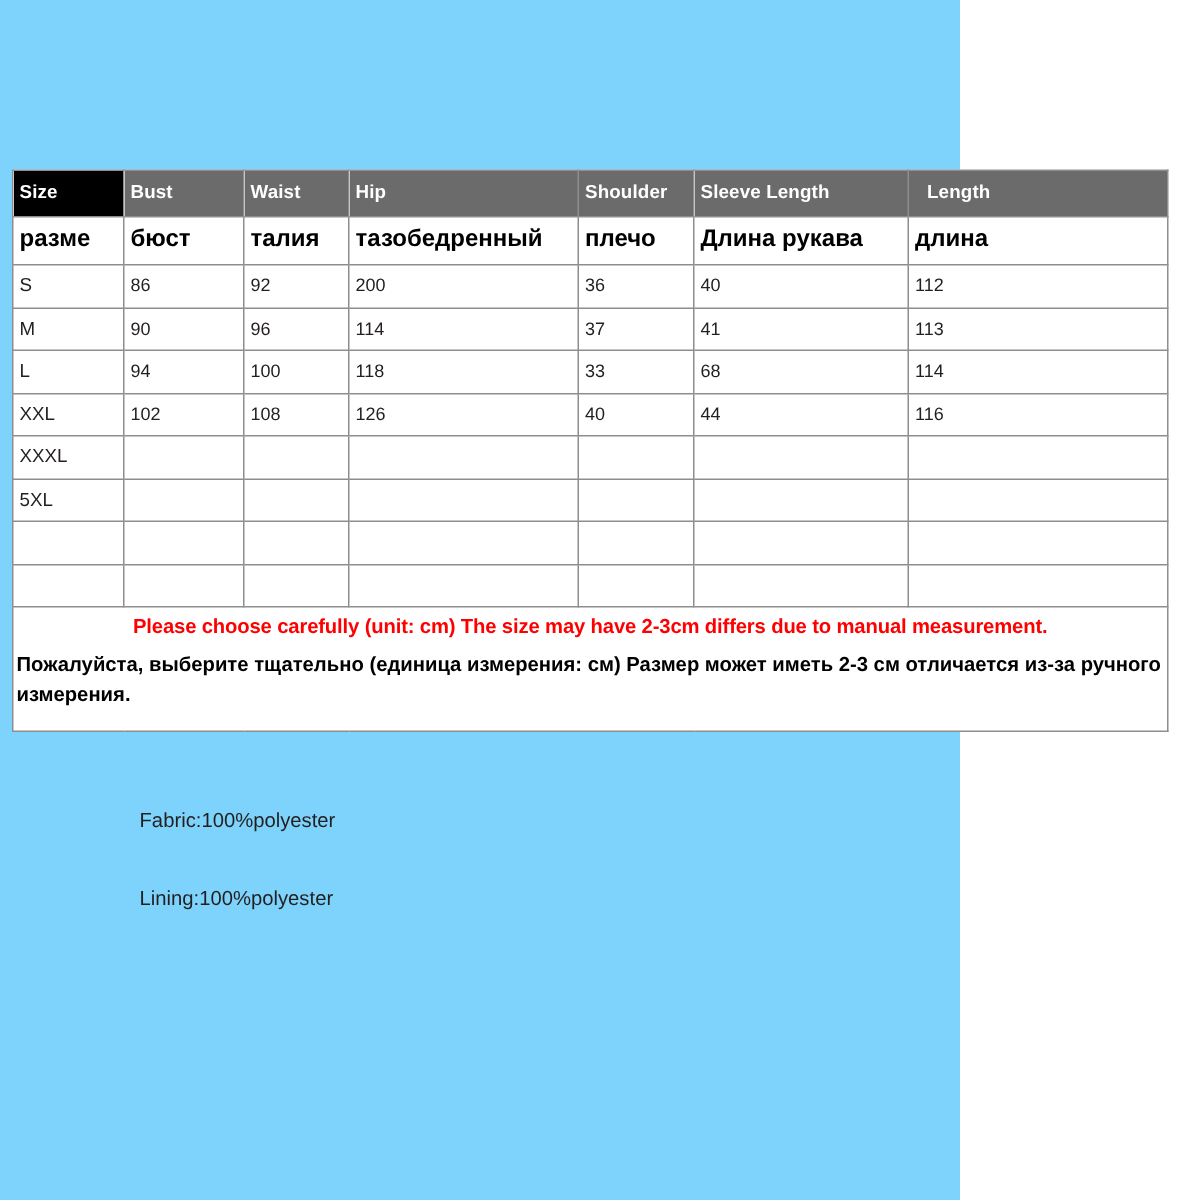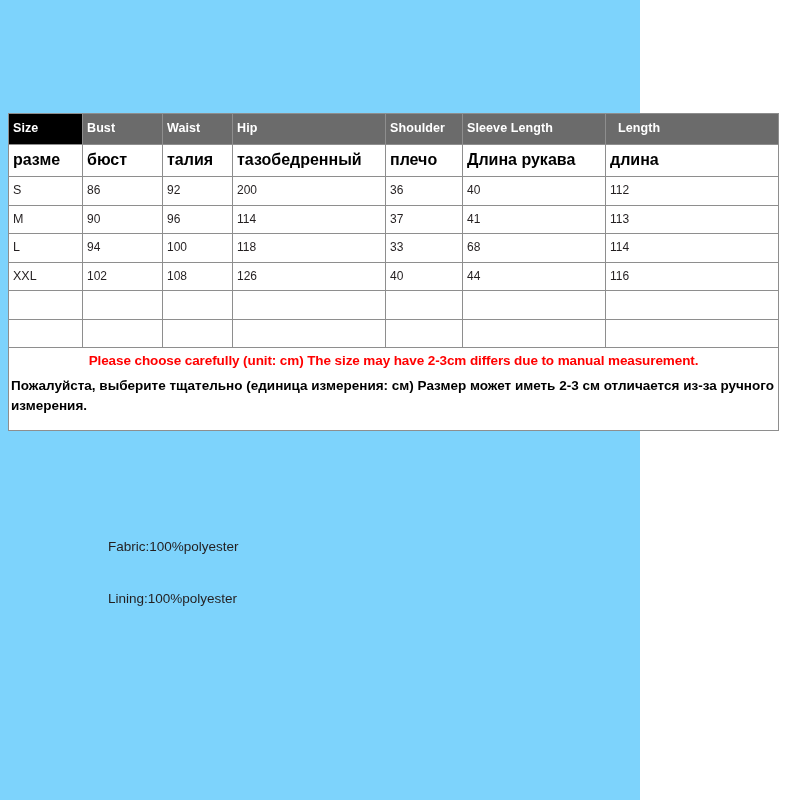--- a/index.html
+++ b/index.html
@@ -123,21 +123,21 @@
     font-weight: bold;
     font-size: 13.5px;
     text-align: left;
     padding: 7px 2px 0 2px;
     line-height: 1.45;
   }
 
   
   .composition {
     position: absolute;
-    left: 108px;
+    left: 93px;
     top: 540px;
     width: 400px;
   }
   .comp-line {
     font-size: 13.5px;
     color: #231f20;
     line-height: 1;
   }
   .comp-line.fabric { margin-bottom: 38px; }
 </style>
@@ -208,20 +208,38 @@
           </tr>
           <tr class="data-row">
             <td class="cell-size">XXL</td>
             <td class="cell-bust">102</td>
             <td class="cell-waist">108</td>
             <td class="cell-hip">126</td>
             <td class="cell-shoulder">40</td>
             <td class="cell-sleeve-length">44</td>
             <td class="cell-length">116</td>
           </tr>
+          <tr class="data-row">
+            <td class="cell-size">XXXL</td>
+            <td class="cell-bust"></td>
+            <td class="cell-waist"></td>
+            <td class="cell-hip"></td>
+            <td class="cell-shoulder"></td>
+            <td class="cell-sleeve-length"></td>
+            <td class="cell-length"></td>
+          </tr>
+          <tr class="data-row">
+            <td class="cell-size">5XL</td>
+            <td class="cell-bust"></td>
+            <td class="cell-waist"></td>
+            <td class="cell-hip"></td>
+            <td class="cell-shoulder"></td>
+            <td class="cell-sleeve-length"></td>
+            <td class="cell-length"></td>
+          </tr>
           <tr class="blank-row">
             <td class="cell-size"></td>
             <td class="cell-bust"></td>
             <td class="cell-waist"></td>
             <td class="cell-hip"></td>
             <td class="cell-shoulder"></td>
             <td class="cell-sleeve-length"></td>
             <td class="cell-length"></td>
           </tr>
           <tr class="blank-row">

